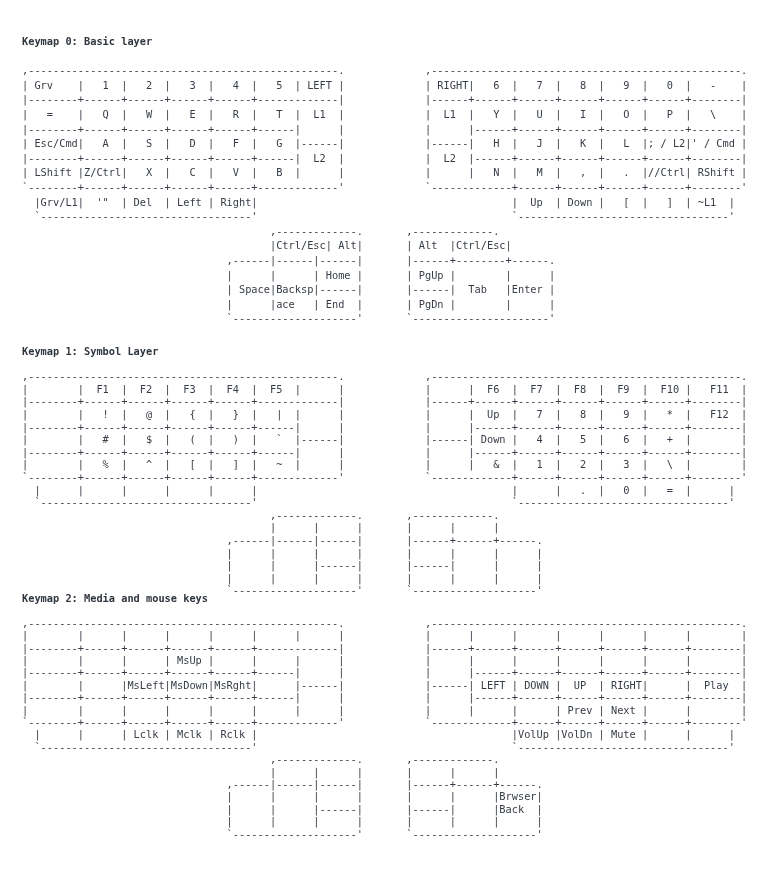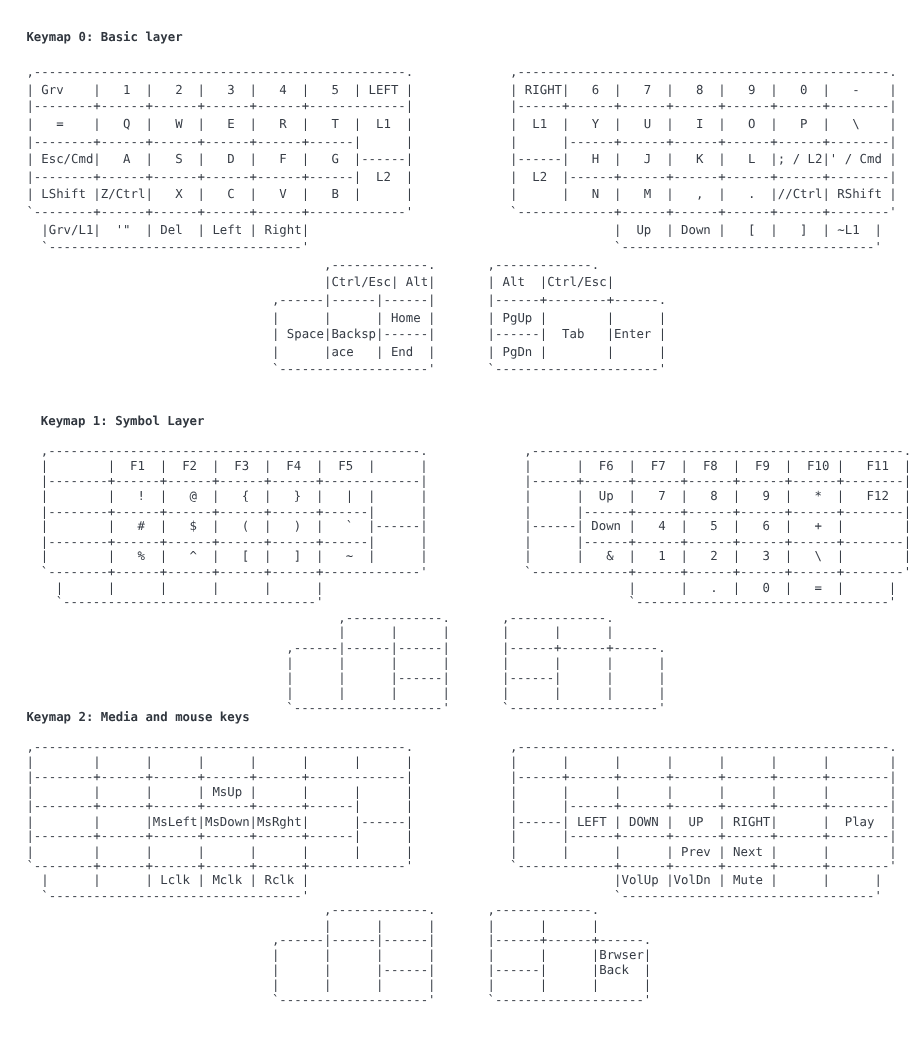--- a/index.html
+++ b/index.html
@@ -25,25 +25,25 @@
     font-weight: bold;
     color: #30363e;
     white-space: pre;
   }
   .km-art {
     margin: 0;
     font-size: 10.3px;
     white-space: pre;
     color: #373d46;
   }
-  #km0 { top: 24px; }
+  #km0 { top: 34px; }
   #km0 .km-title { line-height: 14.6px; margin-bottom: 14.6px; }
   #km0 .km-art   { line-height: 14.6px; }
 
-  #km1 { top: 345px; margin-left: 12px; }
+  #km1 { top: 345px; }
   #km1 .km-title { line-height: 12.6px; margin-bottom: 12.6px; }
   #km1 .km-art   { line-height: 12.6px; }
 
   #km2 { top: 592px; }
   #km2 .km-title { line-height: 12.4px; margin-bottom: 12.4px; }
   #km2 .km-art   { line-height: 12.4px; }
 </style>
 </head>
 <body>
 

